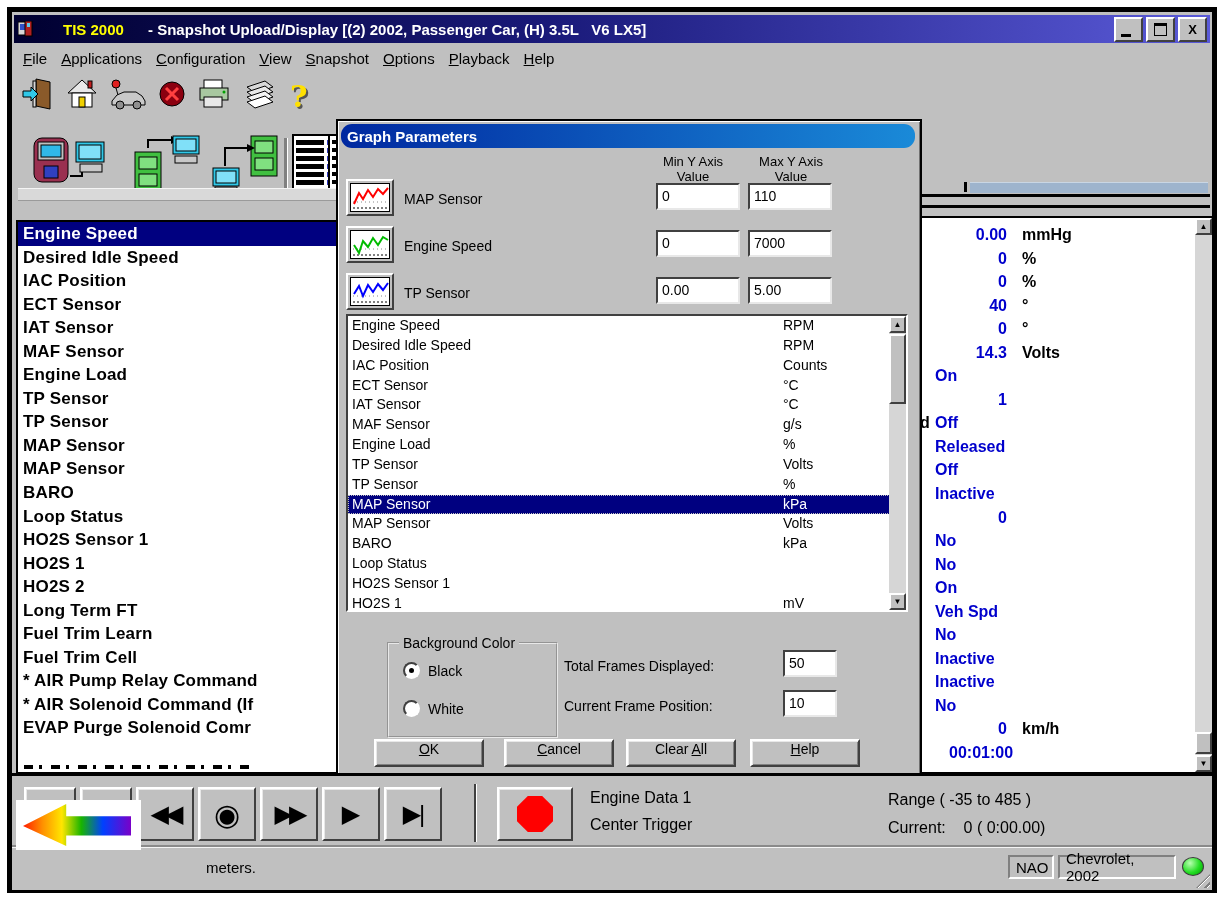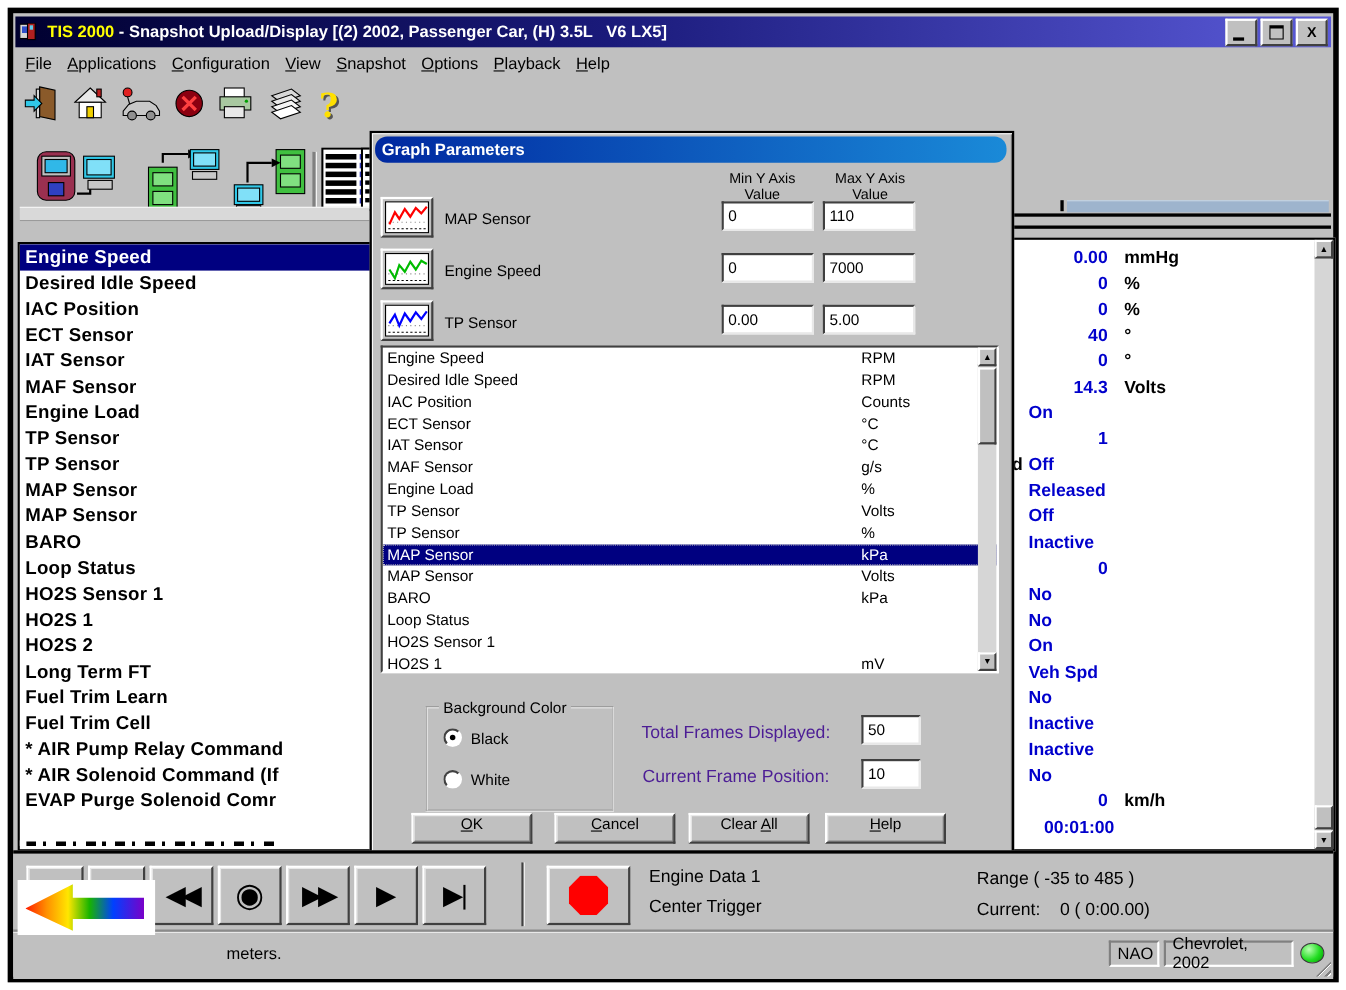--- a/index.html
+++ b/index.html
@@ -3,21 +3,21 @@
 <meta charset="utf-8">
 <style>
   html,body{margin:0;padding:0;}
   body{width:1224px;height:900px;background:#ffffff;position:relative;overflow:hidden;
        font-family:"Liberation Sans",sans-serif;-webkit-font-smoothing:none;}
   .abs{position:absolute;}
   
   .win{position:absolute;left:7px;top:7px;width:1200px;height:876px;border:5px solid #000;background:#c0c0c0;}
   
   .titlebar{left:2px;top:3px;width:1196px;height:28px;background:linear-gradient(90deg,#000030 0%,#1a1a7a 45%,#5a5ad8 100%);
-            display:flex;align-items:center;color:#fff;font-weight:bold;font-size:15px;}
+            display:flex;align-items:center;color:#fff;font-weight:bold;font-size:15px;gap:20px;}
   .titleicon{width:20px;height:16px;margin:0 5px 0 4px;flex:0 0 auto;}
   .t-app{color:#ffff00;white-space:pre;}
   .t-rest{color:#ffffff;white-space:pre;}
   .caption-btns{margin-left:auto;display:flex;gap:3px;margin-right:3px;}
   .cbtn{width:25px;height:21px;background:#c0c0c0;border:2px solid;border-color:#fff #404040 #404040 #fff;
         display:flex;align-items:center;justify-content:center;font-weight:bold;font-size:13px;color:#000;position:relative;}
   .glyph-min{position:absolute;left:5px;bottom:3px;width:10px;height:3px;background:#000;}
   .glyph-max{width:11px;height:9px;border:1px solid #000;border-top:3px solid #000;}
   
   .menubar{left:4px;top:33px;width:1196px;height:26px;display:flex;align-items:center;gap:14px;padding-left:7px;font-size:15px;color:#000;}
@@ -71,21 +71,21 @@
   .drow.sel{background:#000080;color:#fff;outline:1px dotted #c0c0c0;outline-offset:-1px;}
   .dsb{position:absolute;top:0;right:0;width:17px;height:100%;background:#d6d6d6;}
   .dsb .up{position:absolute;top:0;}
   .dsb .down{position:absolute;bottom:0;}
   .dsb .thumb{position:absolute;top:18px;left:0;width:17px;height:70px;background:#c0c0c0;border:2px solid;border-color:#fff #404040 #404040 #fff;box-sizing:border-box;}
   .groupbox{position:absolute;left:49px;top:521px;width:167px;height:92px;border:2px groove #e8e8e8;}
   .legend{position:absolute;left:10px;top:-9px;background:#c0c0c0;padding:0 4px;font-size:14px;color:#000;}
   .radiorow{position:absolute;left:14px;display:flex;align-items:center;gap:8px;font-size:14px;color:#000;}
   .radio{width:13px;height:13px;border-radius:50%;background:#fff;border:2px solid;border-color:#404040 #fff #fff #404040;position:relative;box-sizing:content-box;}
   .radio.on::after{content:"";position:absolute;left:4px;top:4px;width:5px;height:5px;background:#000;border-radius:50%;}
-  .flabel{position:absolute;width:210px;text-align:center;font-size:16px;color:#4c1d95;}
+  .flabel{position:absolute;width:210px;text-align:left;font-size:14px;color:#000000;}
   .dbtn{position:absolute;width:110px;height:28px;background:#c0c0c0;border:2px solid;border-color:#fff #404040 #404040 #fff;
         box-shadow:inset 1px 1px 0 #e8e8e8,inset -1px -1px 0 #808080;
         display:flex;align-items:flex-start;justify-content:center;font-size:14px;color:#000;box-sizing:border-box;}
   
   .pbar{left:0px;top:761px;width:1200px;height:72px;background:#c0c0c0;border-top:3px solid #000;box-sizing:border-box;}
   .pbtn{position:absolute;top:11px;height:54px;background:#c0c0c0;border:2px solid;border-color:#fff #404040 #404040 #fff;
         box-shadow:inset 1px 1px 0 #e8e8e8;display:flex;align-items:center;justify-content:center;
         font-size:24px;color:#000;letter-spacing:-4px;box-sizing:border-box;}
   .octagon{width:36px;height:36px;background:#ff0000;clip-path:polygon(30% 0,70% 0,100% 30%,100% 70%,70% 100%,30% 100%,0 70%,0 30%);}
   .ptext{position:absolute;font-size:16px;color:#000;white-space:pre;}

